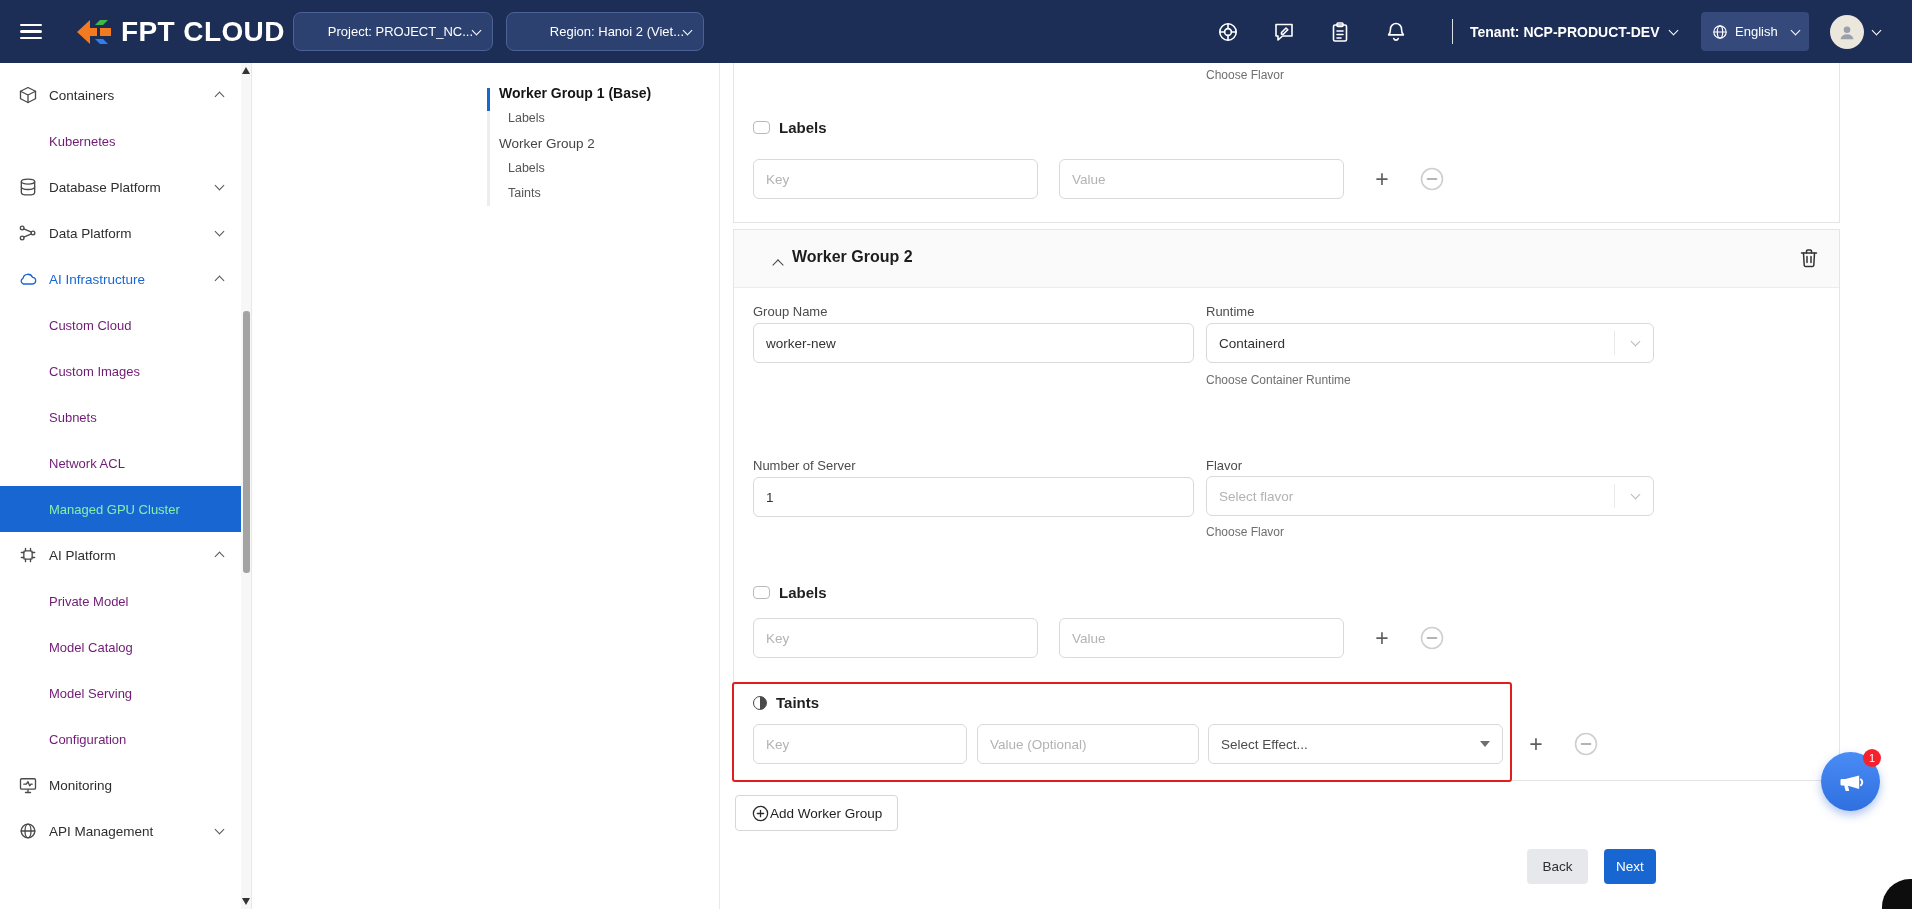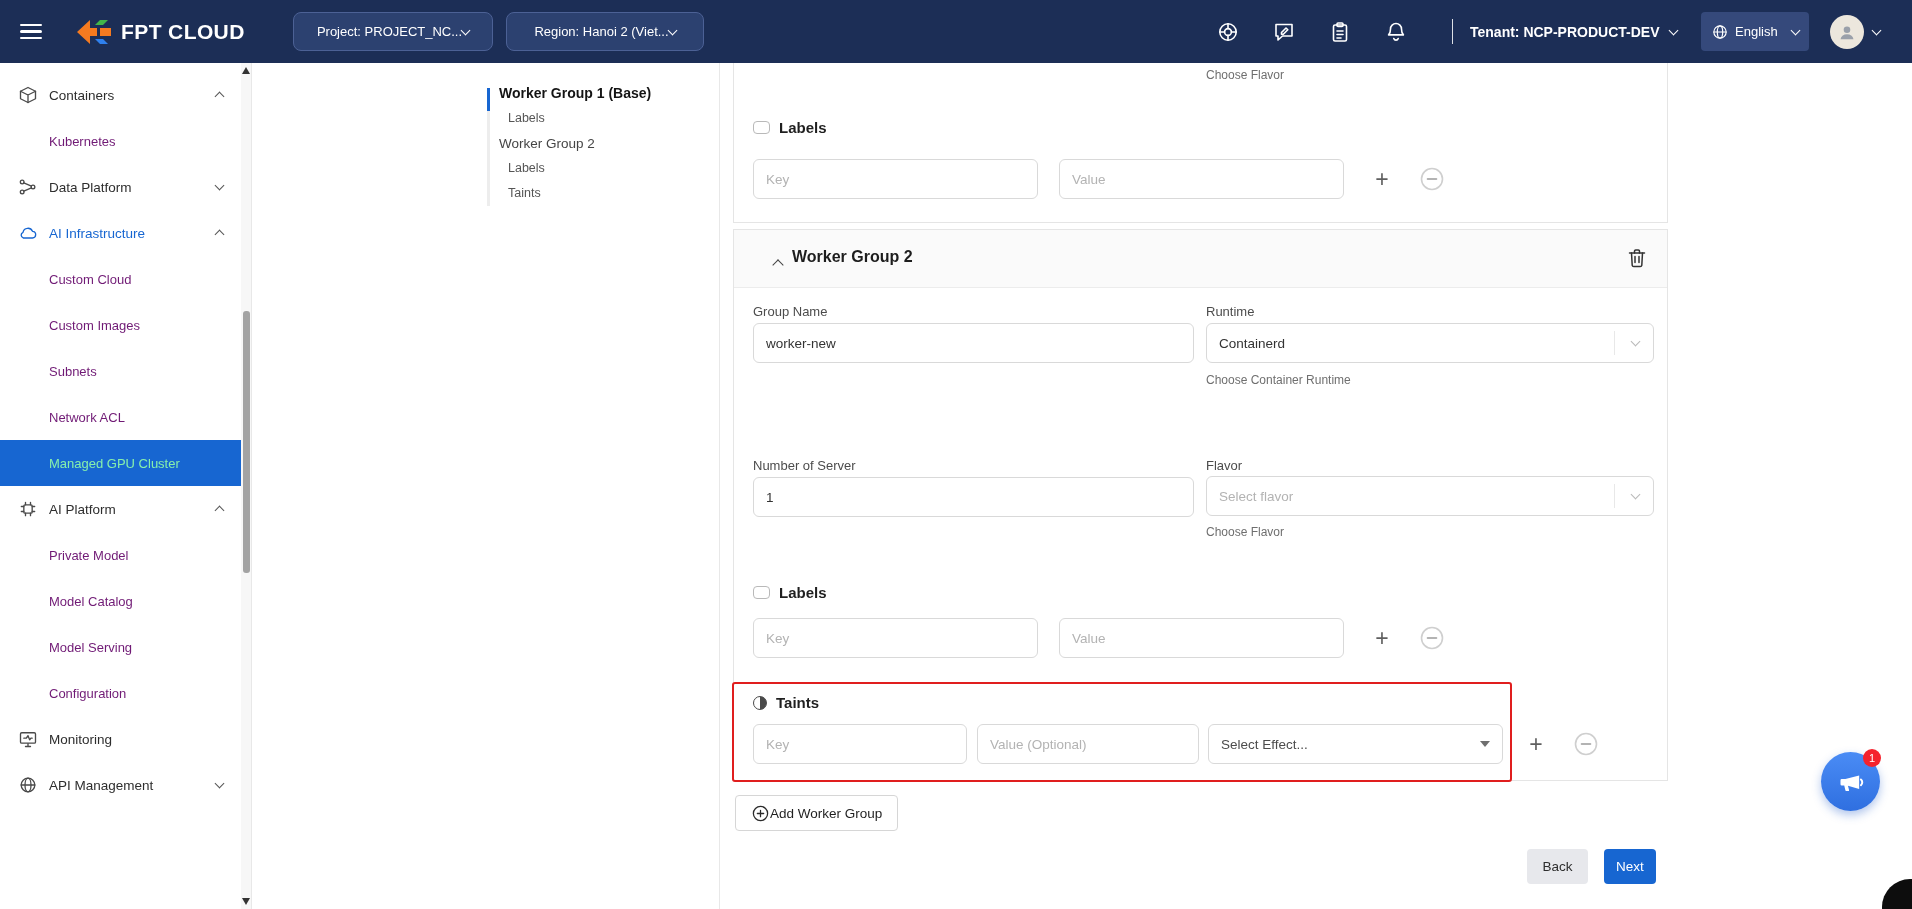--- a/index.html
+++ b/index.html
@@ -13,23 +13,23 @@
   .chev.up{transform:rotate(-135deg);margin-top:3px}
 
   
   .hdr{position:absolute;top:0;left:0;width:100%;height:63px;background:#1c2e56;color:#fff;z-index:30}
   .burger{position:absolute;left:0;top:0;width:61px;height:63px;display:flex;align-items:center;
           justify-content:center;cursor:pointer}
   .burger .bars{width:22px}
   .burger .bars div{height:2.5px;background:#fff;border-radius:2px;margin:4px 0}
   .logo{position:absolute;left:76px;top:0;height:63px;display:flex;align-items:center;gap:9px;cursor:pointer}
   .logo .mark{width:36px;height:26px}
-  .logo .word{font-weight:bold;font-size:21px;letter-spacing:.4px}
+  .logo .word{font-weight:bold;font-size:28px;letter-spacing:.4px}
   .hdr-dd{position:absolute;top:12px;height:39px;background:#2c4170;border:1px solid #4c6195;border-radius:8px;
-          display:flex;align-items:center;justify-content:center;padding:0 12px;font-size:13px;
+          display:flex;align-items:center;justify-content:flex-end;padding:0 12px;font-size:13px;
           color:#fff;cursor:pointer}
   .dd-project{left:293px;width:200px}
   .dd-region{left:506px;width:198px}
   .hdr-icons{position:absolute;left:1216px;top:0;height:63px;display:flex;align-items:center;gap:32px}
   .hicon{width:24px;height:24px;color:#fff;cursor:pointer}
   .hsep{position:absolute;left:1452px;top:19px;width:1px;height:25px;background:rgba(255,255,255,.85)}
   .tenant{position:absolute;left:1470px;top:0;height:63px;display:flex;align-items:center;gap:10px;
           font-size:14px;font-weight:bold;cursor:pointer}
   .lang{position:absolute;left:1701px;top:12px;width:108px;height:39px;background:#35497b;border-radius:4px;
         display:flex;align-items:center;gap:6px;padding:0 10px;font-size:13px;cursor:pointer}
@@ -61,21 +61,21 @@
   .anchor-nav{position:absolute;left:235px;top:22px;padding-left:12px}
   .an-track{position:absolute;left:0;top:3px;bottom:4px;width:3px;background:#ededed}
   .an-active-bar{position:absolute;left:0;top:3px;height:23px;width:3px;background:#1766d1}
   .an-item{font-size:13.5px;color:#454545;line-height:17px;margin-bottom:8px;cursor:pointer;white-space:nowrap}
   .an-bold{font-weight:bold;font-size:14px;color:#141414}
   .an-sub{margin-left:9px;font-size:12.5px;color:#555}
 
   
   .main{position:absolute;top:63px;left:720px;right:0;bottom:0;background:#fff;overflow:hidden}
   .content{position:absolute;left:13px;top:0;width:935px;height:846px}
-  .card{position:absolute;left:0;width:935px;background:#fff;border:1px solid #e5e5e5}
+  .card{position:absolute;left:0;width:1107px;background:#fff;border:1px solid #e5e5e5}
   .card1{top:-1px;height:161px;border-top:none}
   .card2{top:166px;height:552px}
   .wg2-head{position:relative;height:58px;background:#fafafa;border-bottom:1px solid #ececec}
   .wg2-head .chev{position:absolute;left:40px;top:28px;color:#444;width:8px;height:8px}
   .wg2-title{position:absolute;left:58px;top:18px;font-size:16px;font-weight:bold;color:#1d1d1d}
   .trash{position:absolute;right:18px;top:16px;width:24px;height:24px;color:#333;cursor:pointer}
 
   .flabel{position:absolute;font-size:13px;color:#4c4c4c}
   .helper{position:absolute;font-size:12px;color:#6f6f6f;line-height:1.55}
   .sec-head{position:absolute;display:flex;align-items:center;gap:9px;font-size:15px;font-weight:bold;color:#1f1f1f}
@@ -215,20 +215,31 @@
       </span>
       <span>Containers</span>
       <span class="chev up"></span>
     </div>
     <div class="srow child">
       <span>Kubernetes</span>
     </div>
     <div class="srow">
       <span class="sicon">
         <svg viewBox="0 0 24 24" class="si">
+            <ellipse cx="12" cy="5.5" rx="8" ry="3"></ellipse>
+        <path d="M4 5.5v13c0 1.7 3.6 3 8 3s8-1.3 8-3v-13"></path>
+            <path d="M4 12c0 1.7 3.6 3 8 3s8-1.3 8-3"></path>
+          </svg>
+      </span>
+      <span>Database Platform</span>
+      <span class="chev"></span>
+    </div>
+    <div class="srow">
+      <span class="sicon">
+        <svg viewBox="0 0 24 24" class="si">
             <circle cx="5" cy="6" r="2.2"></circle>
             <circle cx="5" cy="18" r="2.2"></circle>
         <circle cx="18" cy="12" r="2.2"></circle>
             <path d="M7 7l9 4M7 17l9-4"></path>
           </svg>
       </span>
       <span>Data Platform</span>
       <span class="chev"></span>
     </div>
     <div class="srow blue">

